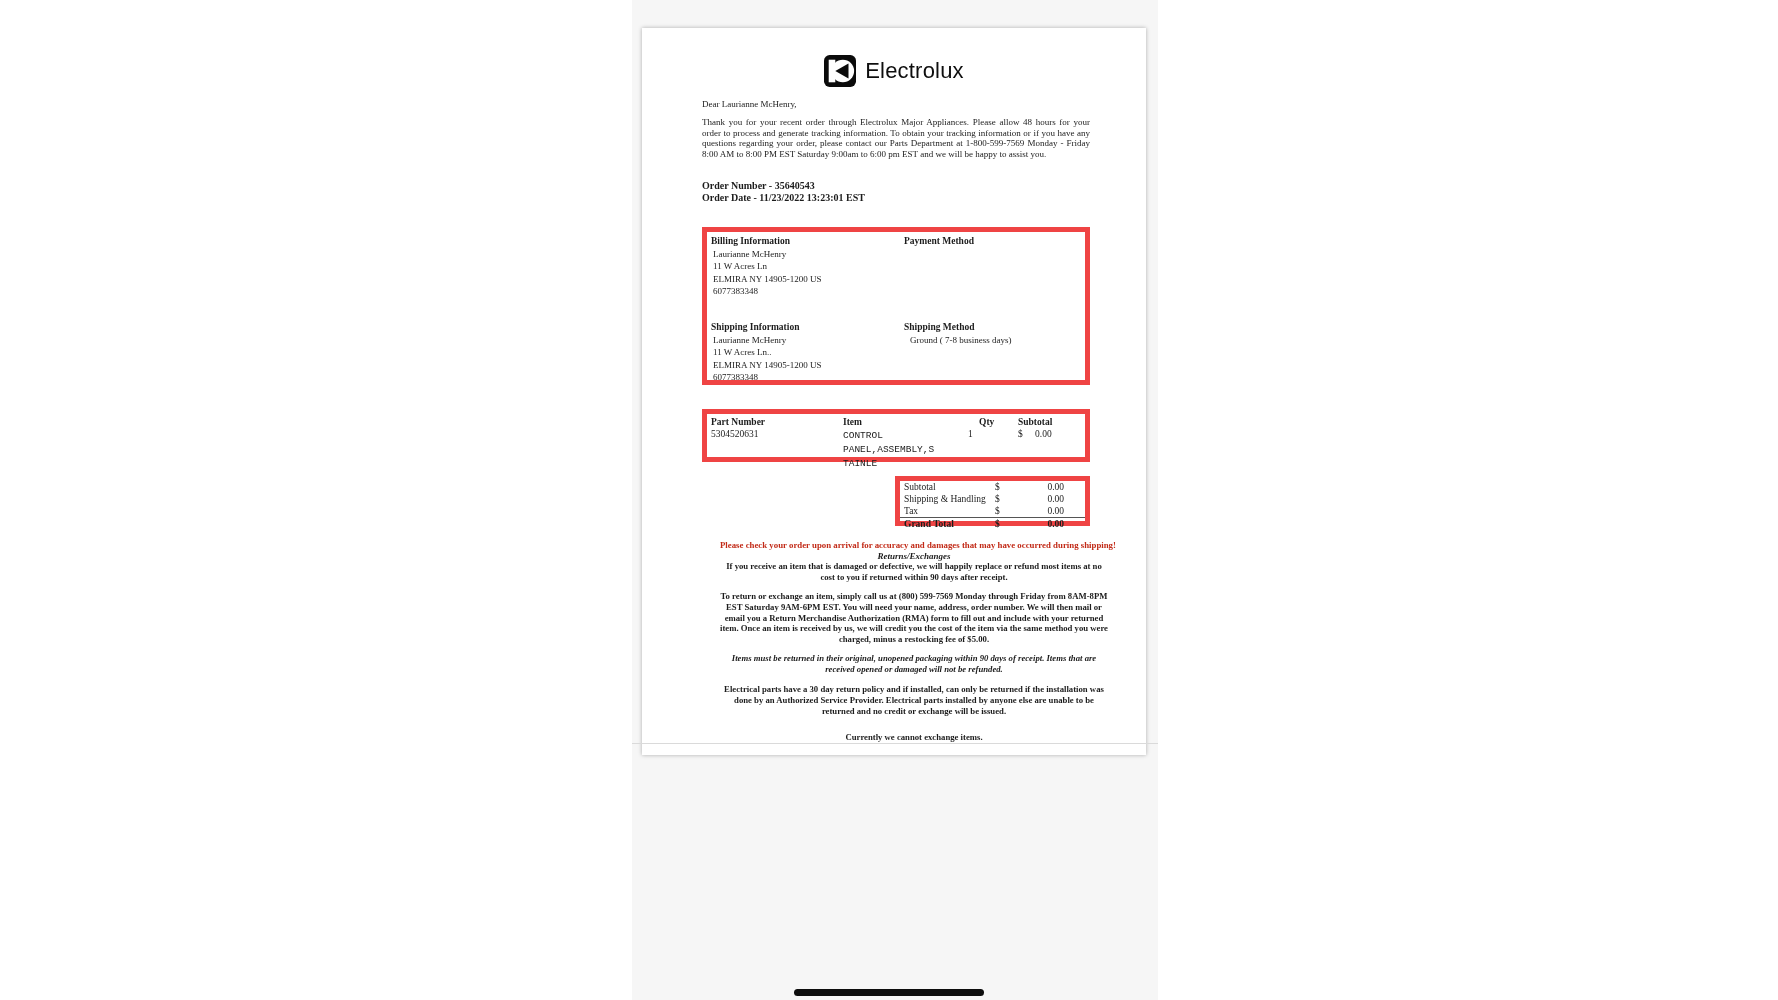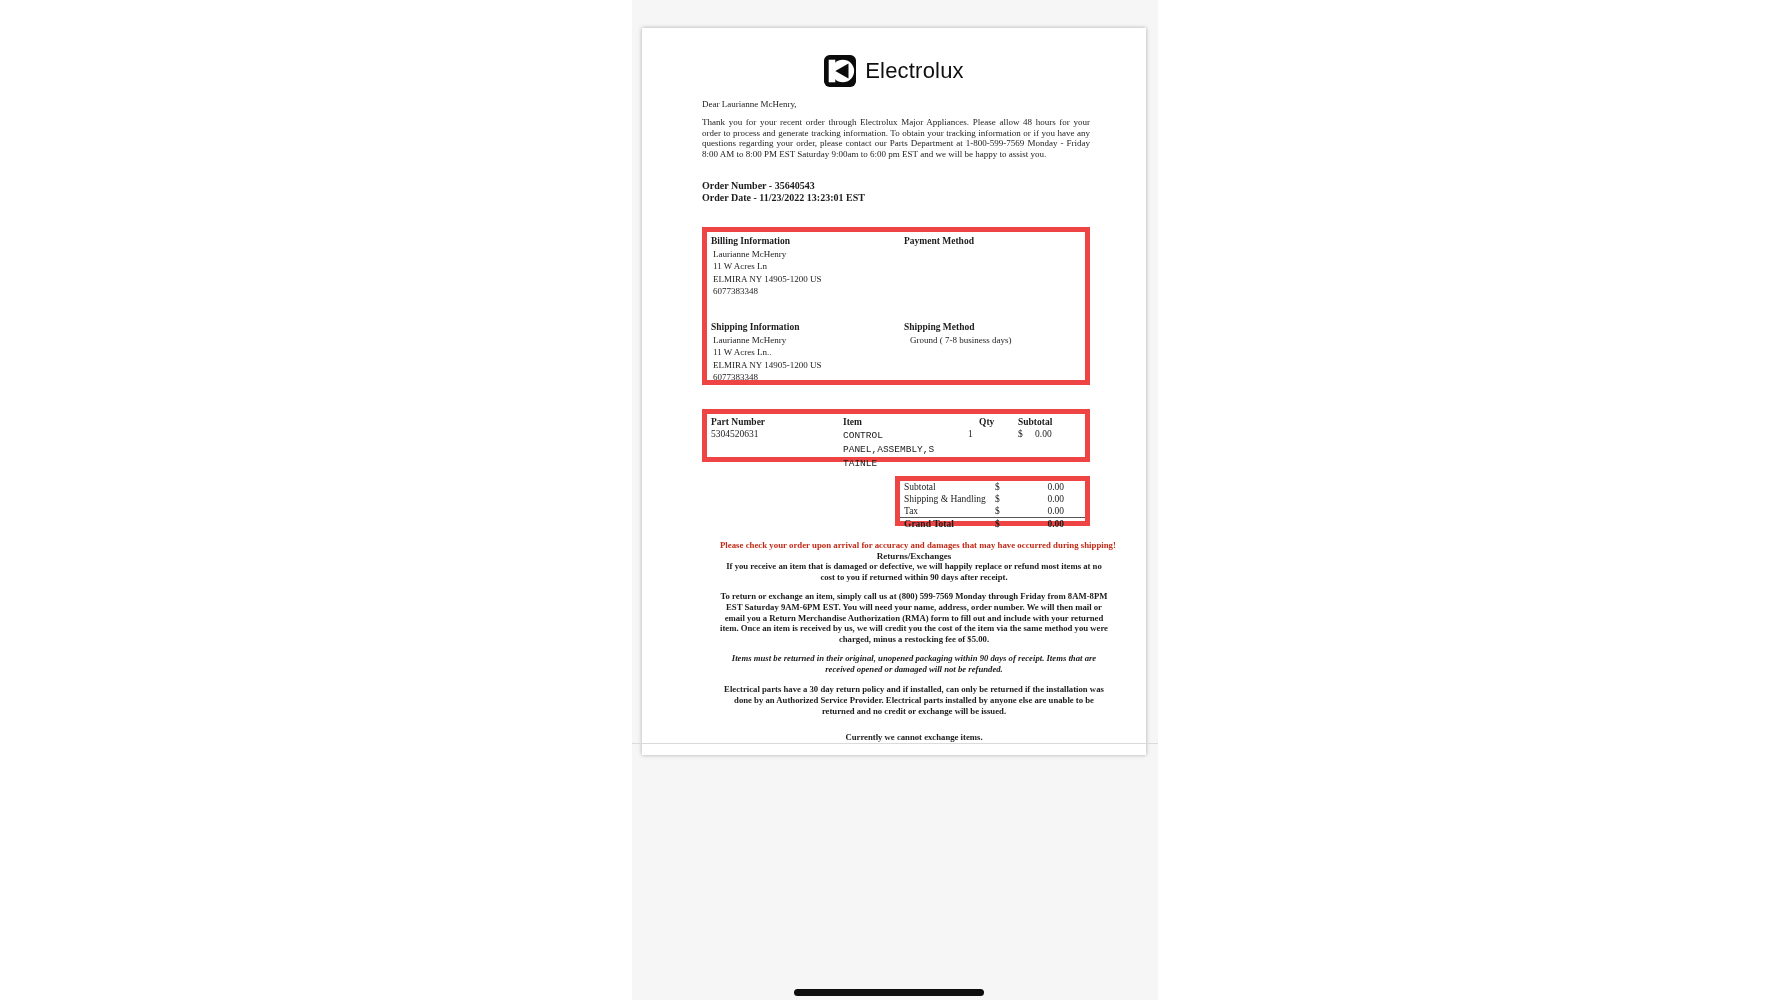--- a/index.html
+++ b/index.html
@@ -41,21 +41,21 @@
 
   .totals-box{position:absolute;top:448px;left:253px;width:195px;height:50px;font-size:9.5px;}
   .t-row{position:relative;height:12px;line-height:12px;}
   .t-label{position:absolute;left:4px;}
   .t-cur{position:absolute;left:95px;}
   .t-amt{position:absolute;right:21px;}
   .t-grand{font-weight:bold;border-top:1px solid #555;}
 
   .centered{position:absolute;left:60px;width:388px;text-align:center;font-weight:bold;padding-left:18px;}
   .warning{top:512px;font-size:8.8px;white-space:nowrap;}
-  .rtitle{top:523px;font-size:9px;}
+  .rtitle{top:523px;font-size:9px;font-style:italic;}
   .rp{font-size:8.7px;line-height:10.8px;}
   .p1{top:533px;} .p2{top:563px;} .p3{top:625px;font-style:italic;} .p4{top:656px;} .p5{top:696px;margin-top:8px;}
 
   .home-indicator{position:absolute;left:794px;top:989px;width:190px;height:7px;border-radius:4px;background:#0d0d0d;}
 </style>
 </head>
 <body>
 
 <div class="viewer-col">
   <div class="page">

